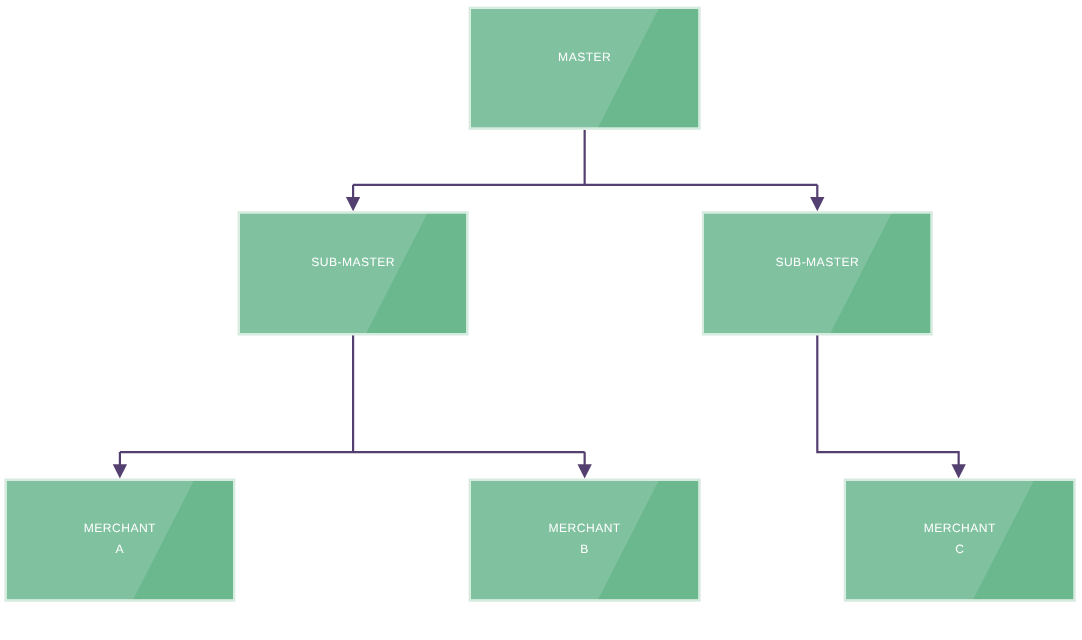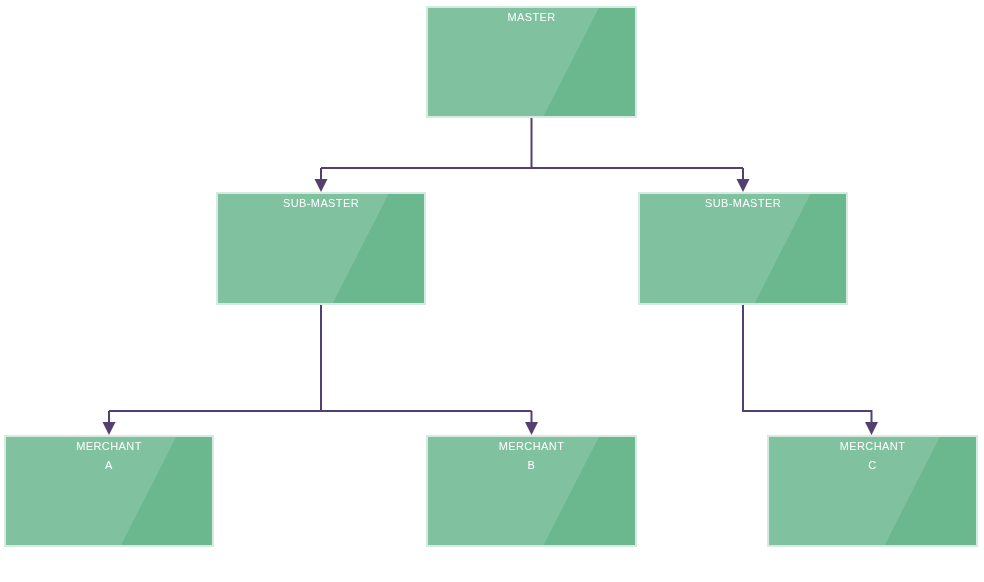--- a/index.html
+++ b/index.html
@@ -18,21 +18,21 @@
   .connectors path { stroke: var(--connector, #544070); stroke-width: 2; fill: none; }
   .connectors path.arrow { fill: var(--connector, #544070); stroke: none; }
 
   .node {
     position: absolute;
     border: 2px solid var(--box-border, #d6ebdf);
     background: linear-gradient(117deg,
       var(--box-fill-light, #80c1a0) 65%,
       var(--box-fill-dark, #6bb88e) 65.3%);
     display: flex;
-    align-items: flex-start;
+    align-items: center;
     justify-content: center;
   }
 
   .node-label {
     display: flex;
     flex-direction: column;
     align-items: center;
     text-align: center;
     color: var(--label-text, #ffffff);
     font-size: 11px;

